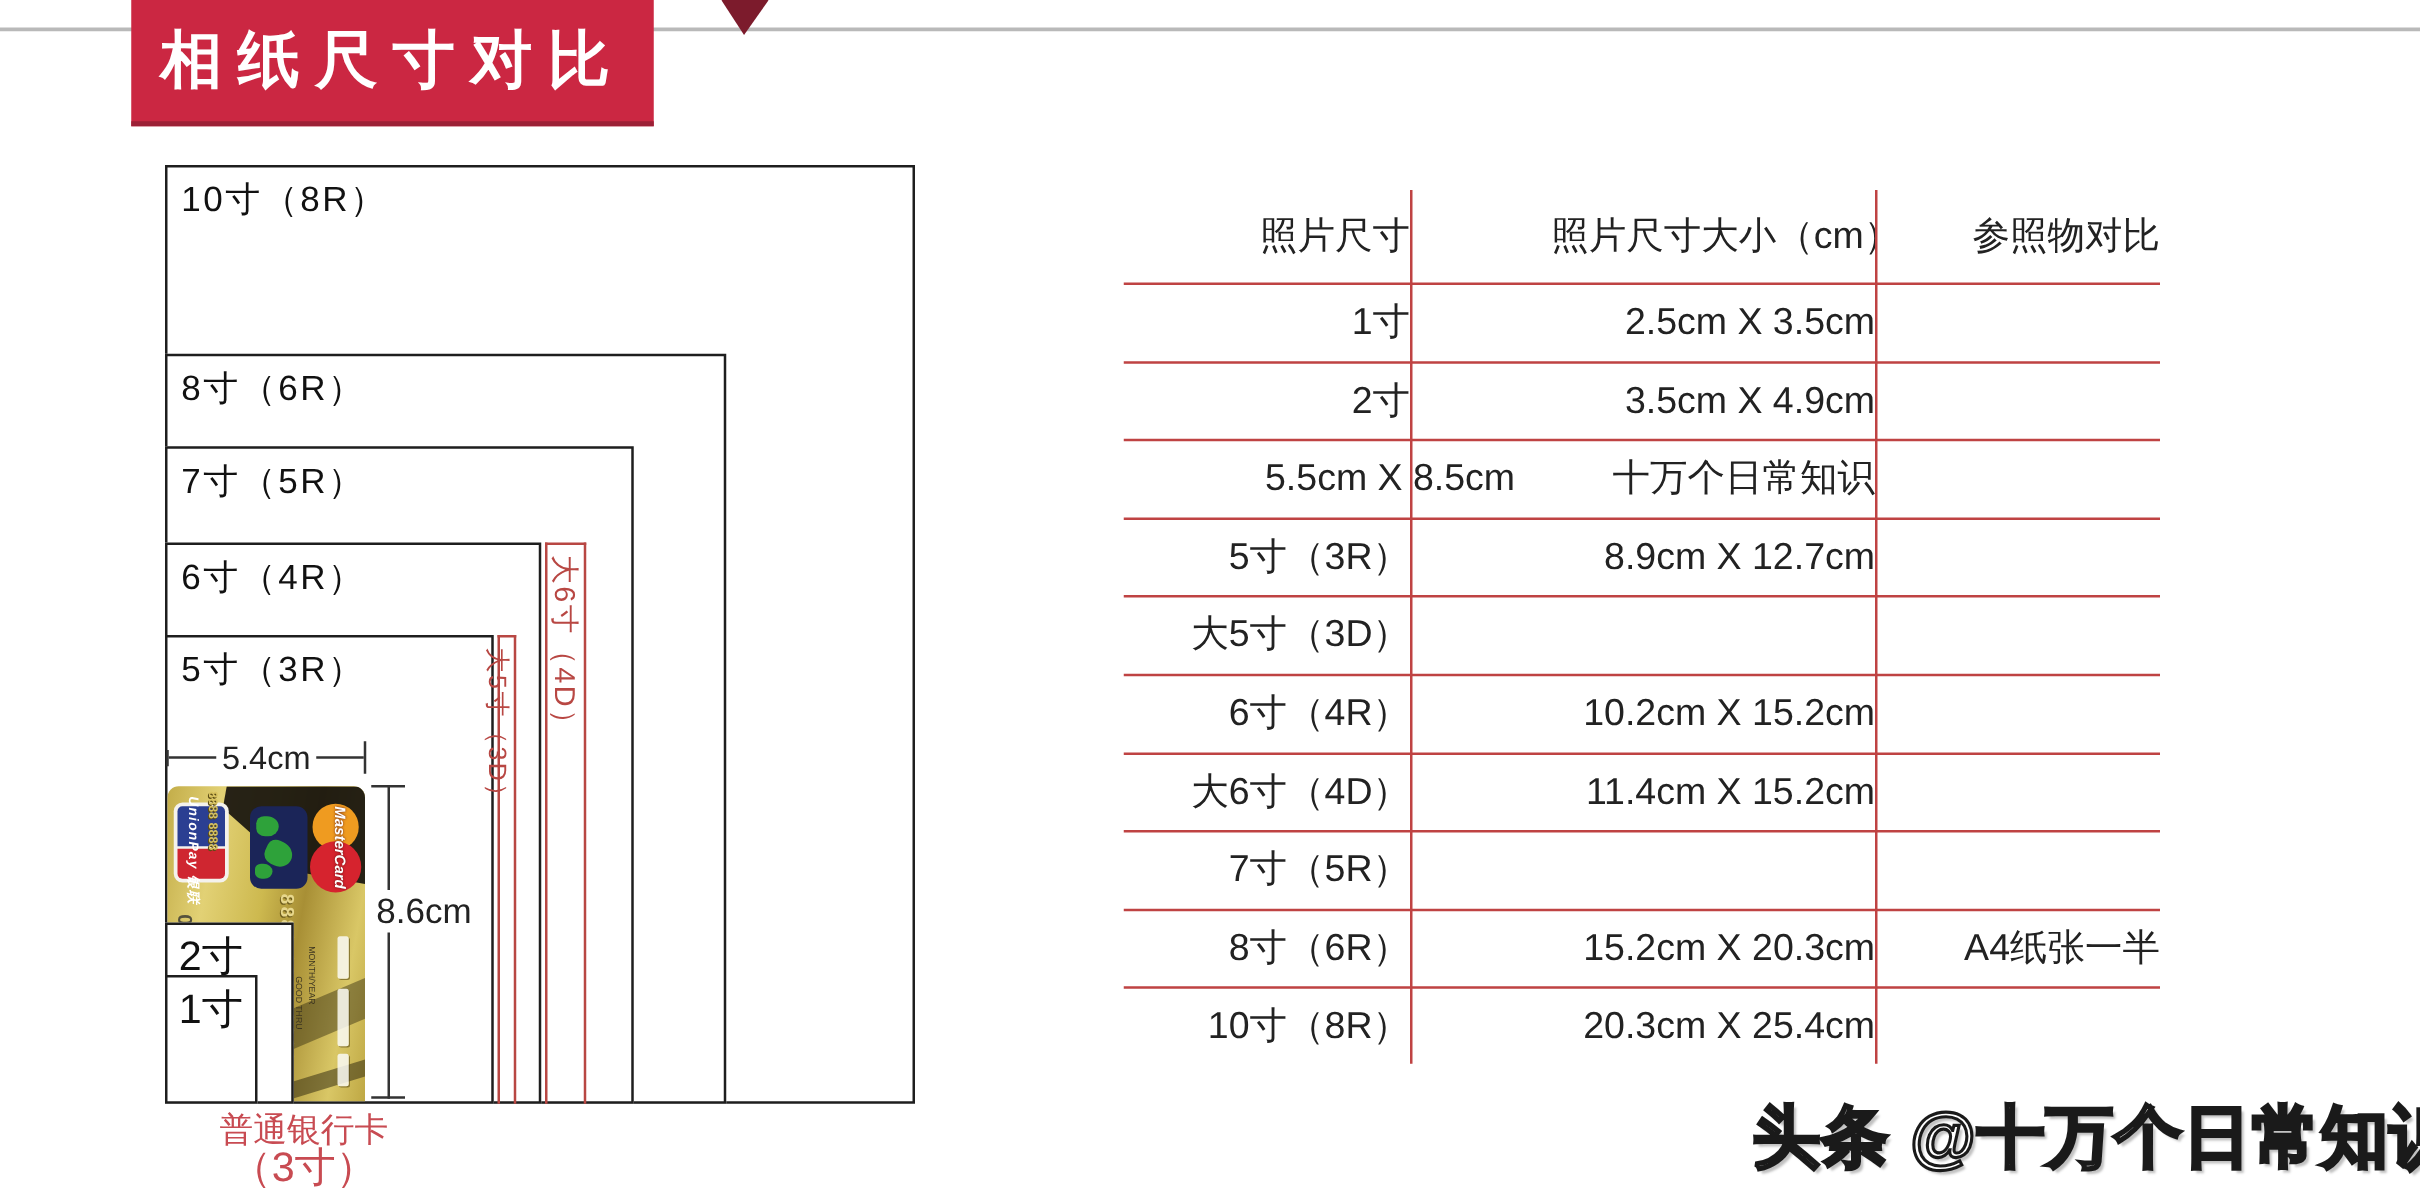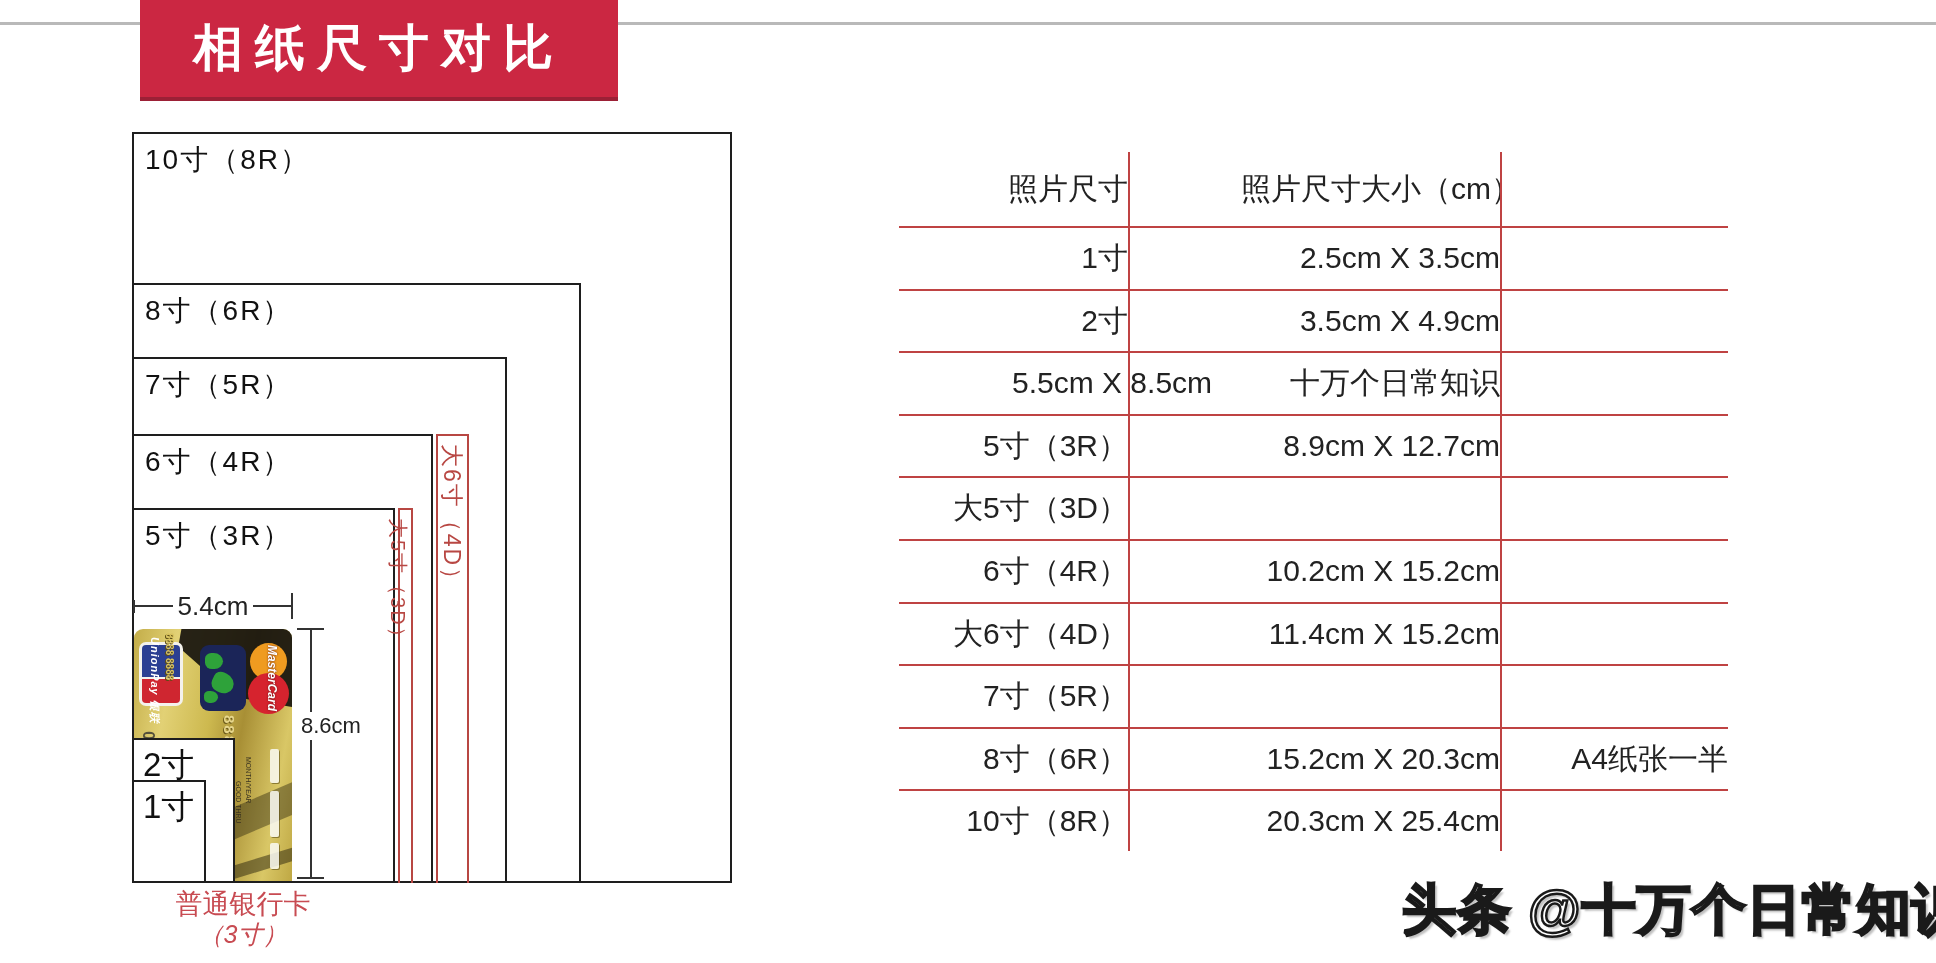--- a/index.html
+++ b/index.html
@@ -2,22 +2,22 @@
 <html><head>
 <meta charset="utf-8">
 <style>
   html,body{margin:0;padding:0;background:#ffffff;}
   .page{position:relative;width:1936px;height:963px;background:#fff;overflow:hidden;
         font-family:"Liberation Sans","DejaVu Sans",sans-serif;color:#1d1d1d;}
 
   
   .top-rule{position:absolute;left:0;top:22px;width:1936px;height:3px;background:#b9b9b9;z-index:0;}
   .fold{position:absolute;left:577px;top:0;width:38px;height:28px;clip-path:polygon(0 0,100% 0,48% 100%);z-index:1;}
-  .banner{position:absolute;left:105px;top:0;width:478px;height:97px;z-index:2;
-          display:flex;align-items:center;justify-content:center;margin-left:35px;}
+  .banner{position:absolute;left:105px;top:0;width:418px;height:97px;z-index:2;
+          display:flex;align-items:center;justify-content:center;}
   .banner-title{color:#ffffff;font-size:50px;font-weight:bold;letter-spacing:12px;white-space:nowrap;}
 
   
   #diagram{position:absolute;left:0;top:0;width:960px;height:963px;}
   .dbox{position:absolute;background:#ffffff;border:2px solid #1e1e1e;box-sizing:border-box;z-index:1;}
   .dbox.small{z-index:3;}
   .dlabel{position:absolute;left:11px;top:7px;font-size:28px;letter-spacing:2px;color:#111;white-space:nowrap;}
   .dlabel.big{font-size:33px;top:3px;left:9px;letter-spacing:0;}
   .rstrip{position:absolute;border:2px solid #b84743;border-bottom:none;box-sizing:border-box;background:transparent;z-index:1;}
   .rlabel{position:absolute;white-space:nowrap;color:#b84743;transform:rotate(90deg);transform-origin:0 0;letter-spacing:2px;}
@@ -60,24 +60,24 @@
 
   
   .dim-w{position:absolute;left:133px;top:593px;width:160px;height:26px;display:flex;align-items:center;z-index:4;}
   .dim-w .tick-s{width:2px;height:13px;background:#333;}
   .dim-w .tick-t{width:2px;height:26px;background:#333;}
   .dim-w .seg{flex:1;height:2px;background:#333;}
   .dim-w .lab{font-size:26px;color:#222;padding:0 5px;white-space:nowrap;text-align:right;}
   .dim-h{position:absolute;left:297px;top:628px;width:28px;height:251px;z-index:4;}
   .dim-h .htick{position:absolute;left:0;width:27px;height:2px;background:#333;}
   .dim-h .vline{position:absolute;left:13px;top:0;width:2px;height:100%;background:#333;}
-  .dim-h .lab{position:absolute;left:2px;top:84px;font-size:22px;color:#222;background:#fff;padding:1px 2px;white-space:nowrap;}
+  .dim-h .lab{position:absolute;left:2px;top:84px;font-size:28px;color:#222;background:#fff;padding:1px 2px;white-space:nowrap;}
   .card-caption{position:absolute;left:143px;top:889px;width:200px;text-align:center;color:#c84b52;
                 font-size:27px;line-height:30px;z-index:4;}
-  .card-caption .l2{font-size:25px;font-style:italic;}
+  .card-caption .l2{font-size:33px;}
 
   
   #size-table{position:absolute;left:899px;top:152px;width:829px;height:704px;}
   .vline{position:absolute;top:0;width:2px;height:699px;}
   .vline.v1{left:229px;} .vline.v2{left:601px;}
   .thead{display:grid;grid-template-columns:229px 372px 228px;height:74px;line-height:74px;}
   .trow{display:grid;grid-template-columns:229px 372px 228px;height:60.6px;line-height:60.6px;}
   .trow:not(:last-child){border-bottom:2px solid;}
   .thead{border-bottom:2px solid;}
   .tcell{font-size:30px;color:#222;white-space:nowrap;overflow:visible;text-align:right;}
@@ -179,20 +179,21 @@
       <div class="l2">（3寸）</div>
     </div>
   </div>
 
   <div id="size-table">
     <div class="vline v1" style="background: rgb(191, 67, 67);"></div>
     <div class="vline v2" style="background: rgb(191, 67, 67);"></div>
     <div class="thead" style="border-color: rgb(191, 67, 67);">
       <div class="tcell c0">照片尺寸</div>
       <div class="tcell c1">照片尺寸大小（cm）</div>
+      <div class="tcell c2">参照物对比</div>
     </div>
     <div id="table-rows">
         <div class="trow" style="border-color: rgb(191, 67, 67);">
           <div class="tcell c0">1寸</div>
           <div class="tcell c1">2.5cm X 3.5cm</div>
           <div class="tcell c2"></div>
         </div>
         <div class="trow" style="border-color: rgb(191, 67, 67);">
           <div class="tcell c0">2寸</div>
           <div class="tcell c1">3.5cm X 4.9cm</div>

